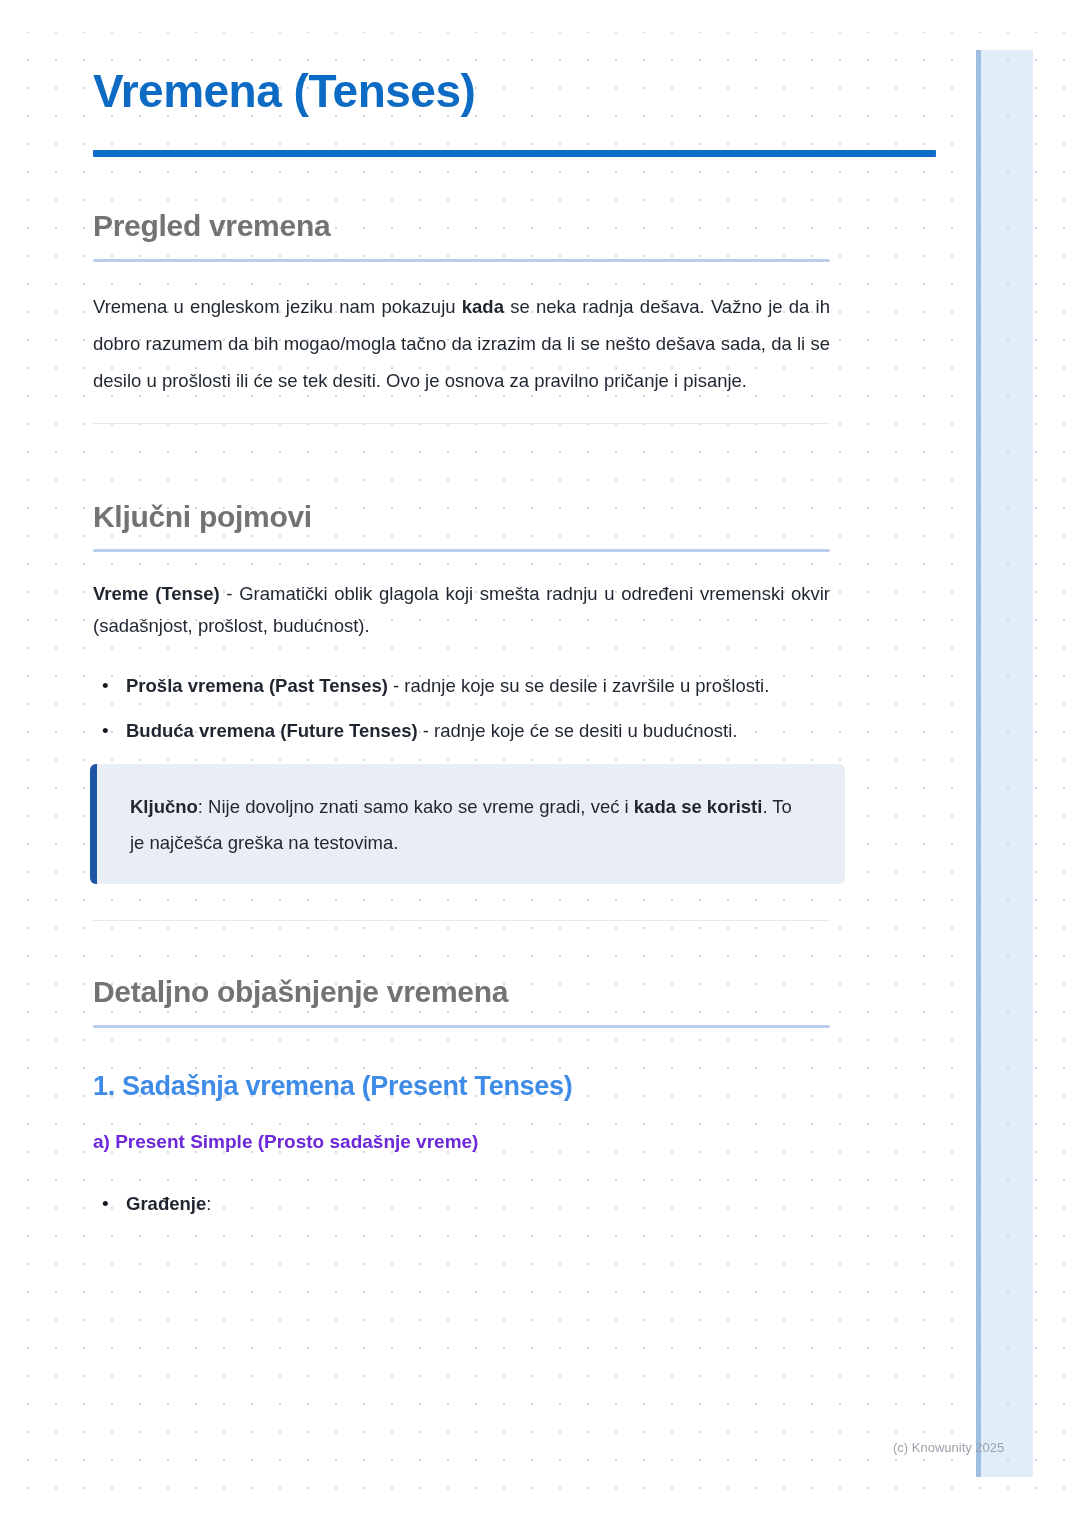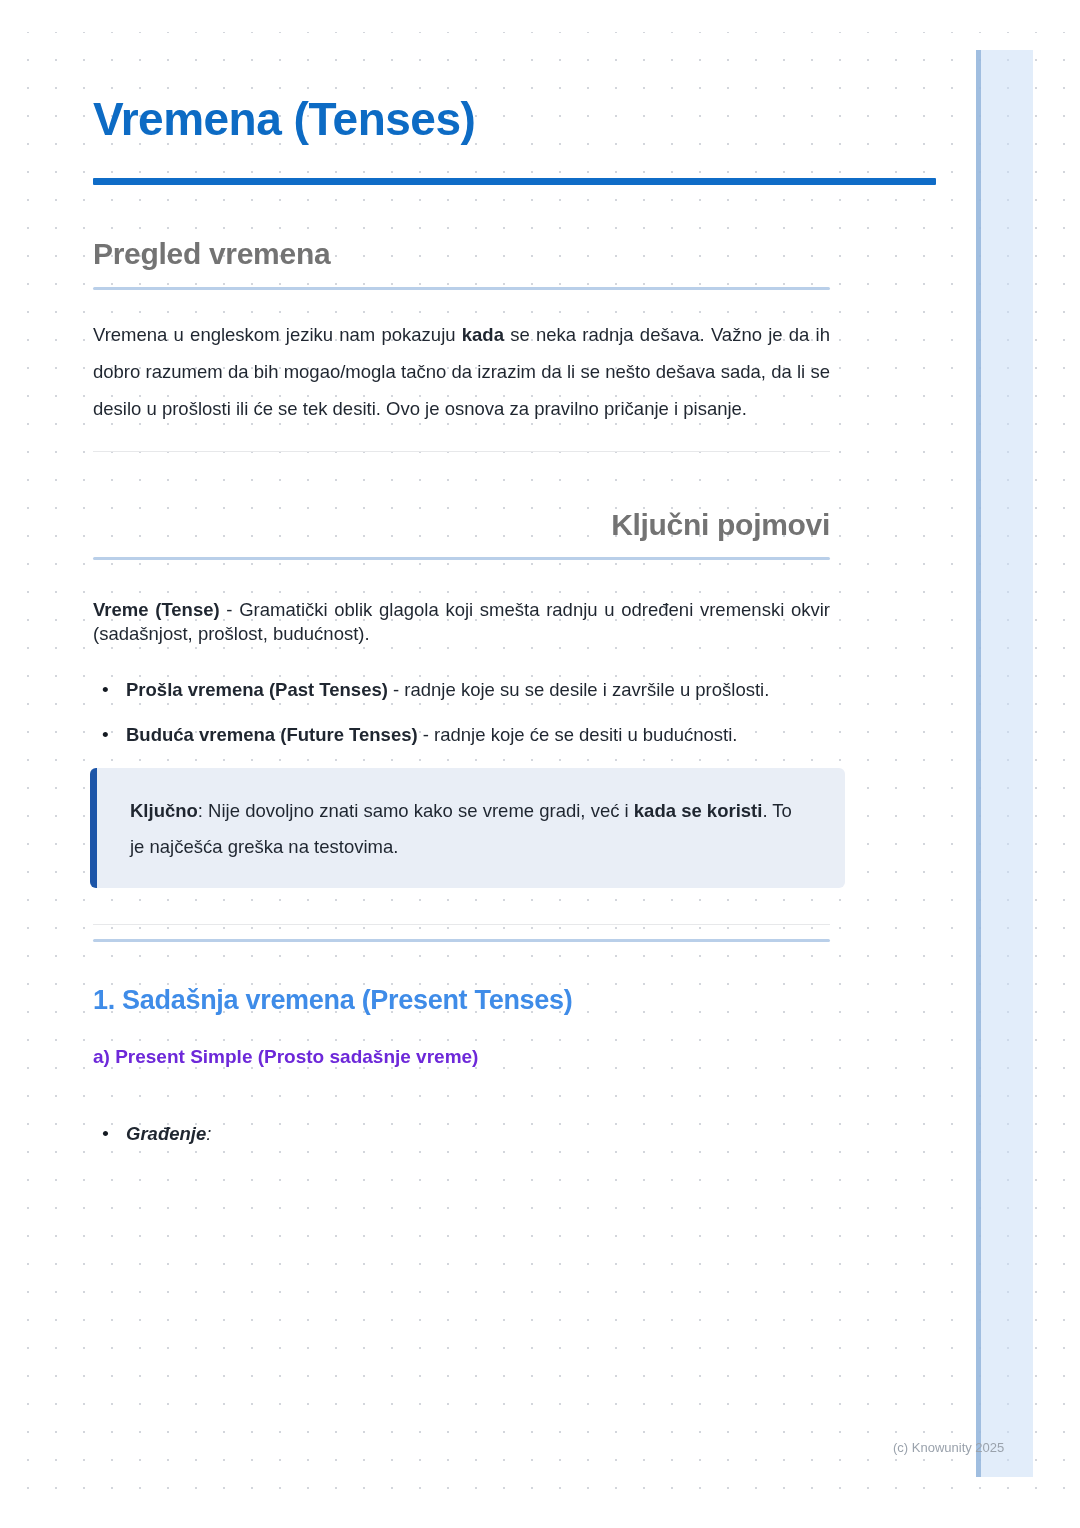--- a/index.html
+++ b/index.html
@@ -26,21 +26,21 @@
     width: 57px; height: 1427px;
     background: rgba(203, 223, 245, 0.55);
     border-left: 5px solid rgba(148, 181, 219, 0.85);
   }
   .content {
     position: absolute;
     left: 93px; top: 0;
     width: 737px;
   }
   h1.doc-title {
-    margin-top: 92px;
+    margin-top: 64px;
     font-size: 46px;
     line-height: 1.18;
     font-weight: 700;
     letter-spacing: -0.5px;
     color: #0d6bc4;
   }
   .title-rule {
     margin-top: 32px;
     width: 843px;
     height: 7px;
@@ -140,35 +140,36 @@
   <div class="title-rule"></div>
 
   <section>
     <h2 class="section-heading m-title-h2">Pregled vremena</h2>
     <div class="h2-underline"></div>
     <p class="para" style="margin-top:26px;"><span>Vremena u engleskom jeziku nam pokazuju </span><strong>kada</strong><span> se neka radnja dešava. Važno je da ih dobro razumem da bih mogao/mogla tačno da izrazim da li se nešto dešava sada, da li se desilo u prošlosti ili će se tek desiti. Ovo je osnova za pravilno pričanje i pisanje.</span></p>
     <div class="divider" style="margin-top:24px;"></div>
   </section>
 
   <section>
-    <h2 class="section-heading" style="margin-top:54px;text-align:right;">Ključni pojmovi</h2>
+    <h2 class="section-heading" style="margin-top:74px;">Ključni pojmovi</h2>
     <div class="h2-underline"></div>
-    <p class="para" style="margin-top:38px; line-height:24px;"><strong>Vreme (Tense)</strong><span> - Gramatički oblik glagola koji smešta radnju u određeni vremenski okvir (sadašnjost, prošlost, budućnost).</span></p>
+    <p class="para" style="margin-top:26px; line-height:32px;"><strong>Vreme (Tense)</strong><span> - Gramatički oblik glagola koji smešta radnju u određeni vremenski okvir (sadašnjost, prošlost, budućnost).</span></p>
     <ul class="bullet-list">
       <li><strong>Prošla vremena (Past Tenses)</strong><span> - radnje koje su se desile i završile u prošlosti.</span></li>
       <li><strong>Buduća vremena (Future Tenses)</strong><span> - radnje koje će se desiti u budućnosti.</span></li>
     </ul>
     <div class="callout"><strong>Ključno</strong><span>: Nije dovoljno znati samo kako se vreme gradi, već i </span><strong>kada se koristi</strong><span>. To je najčešća greška na testovima.</span></div>
     <div class="divider" style="margin-top:36px;"></div>
   </section>
 
   <section>
+    <h2 class="section-heading" style="margin-top:52px;">Detaljno objašnjenje vremena</h2>
     <div class="h2-underline"></div>
     <h3 class="sub-heading">1. Sadašnja vremena (Present Tenses)</h3>
     <h4 class="subsub-heading">a) Present Simple (Prosto sadašnje vreme)</h4>
-    <ul class="bullet-list" style="margin-top:48px;font-style:italic;">
+    <ul class="bullet-list" style="margin-top:32px;">
       <li><strong>Građenje</strong><span>:</span></li>
     </ul>
   </section>
 
 </div>
 
 <div class="watermark">(c) Knowunity 2025</div>
 
 </body></html>

